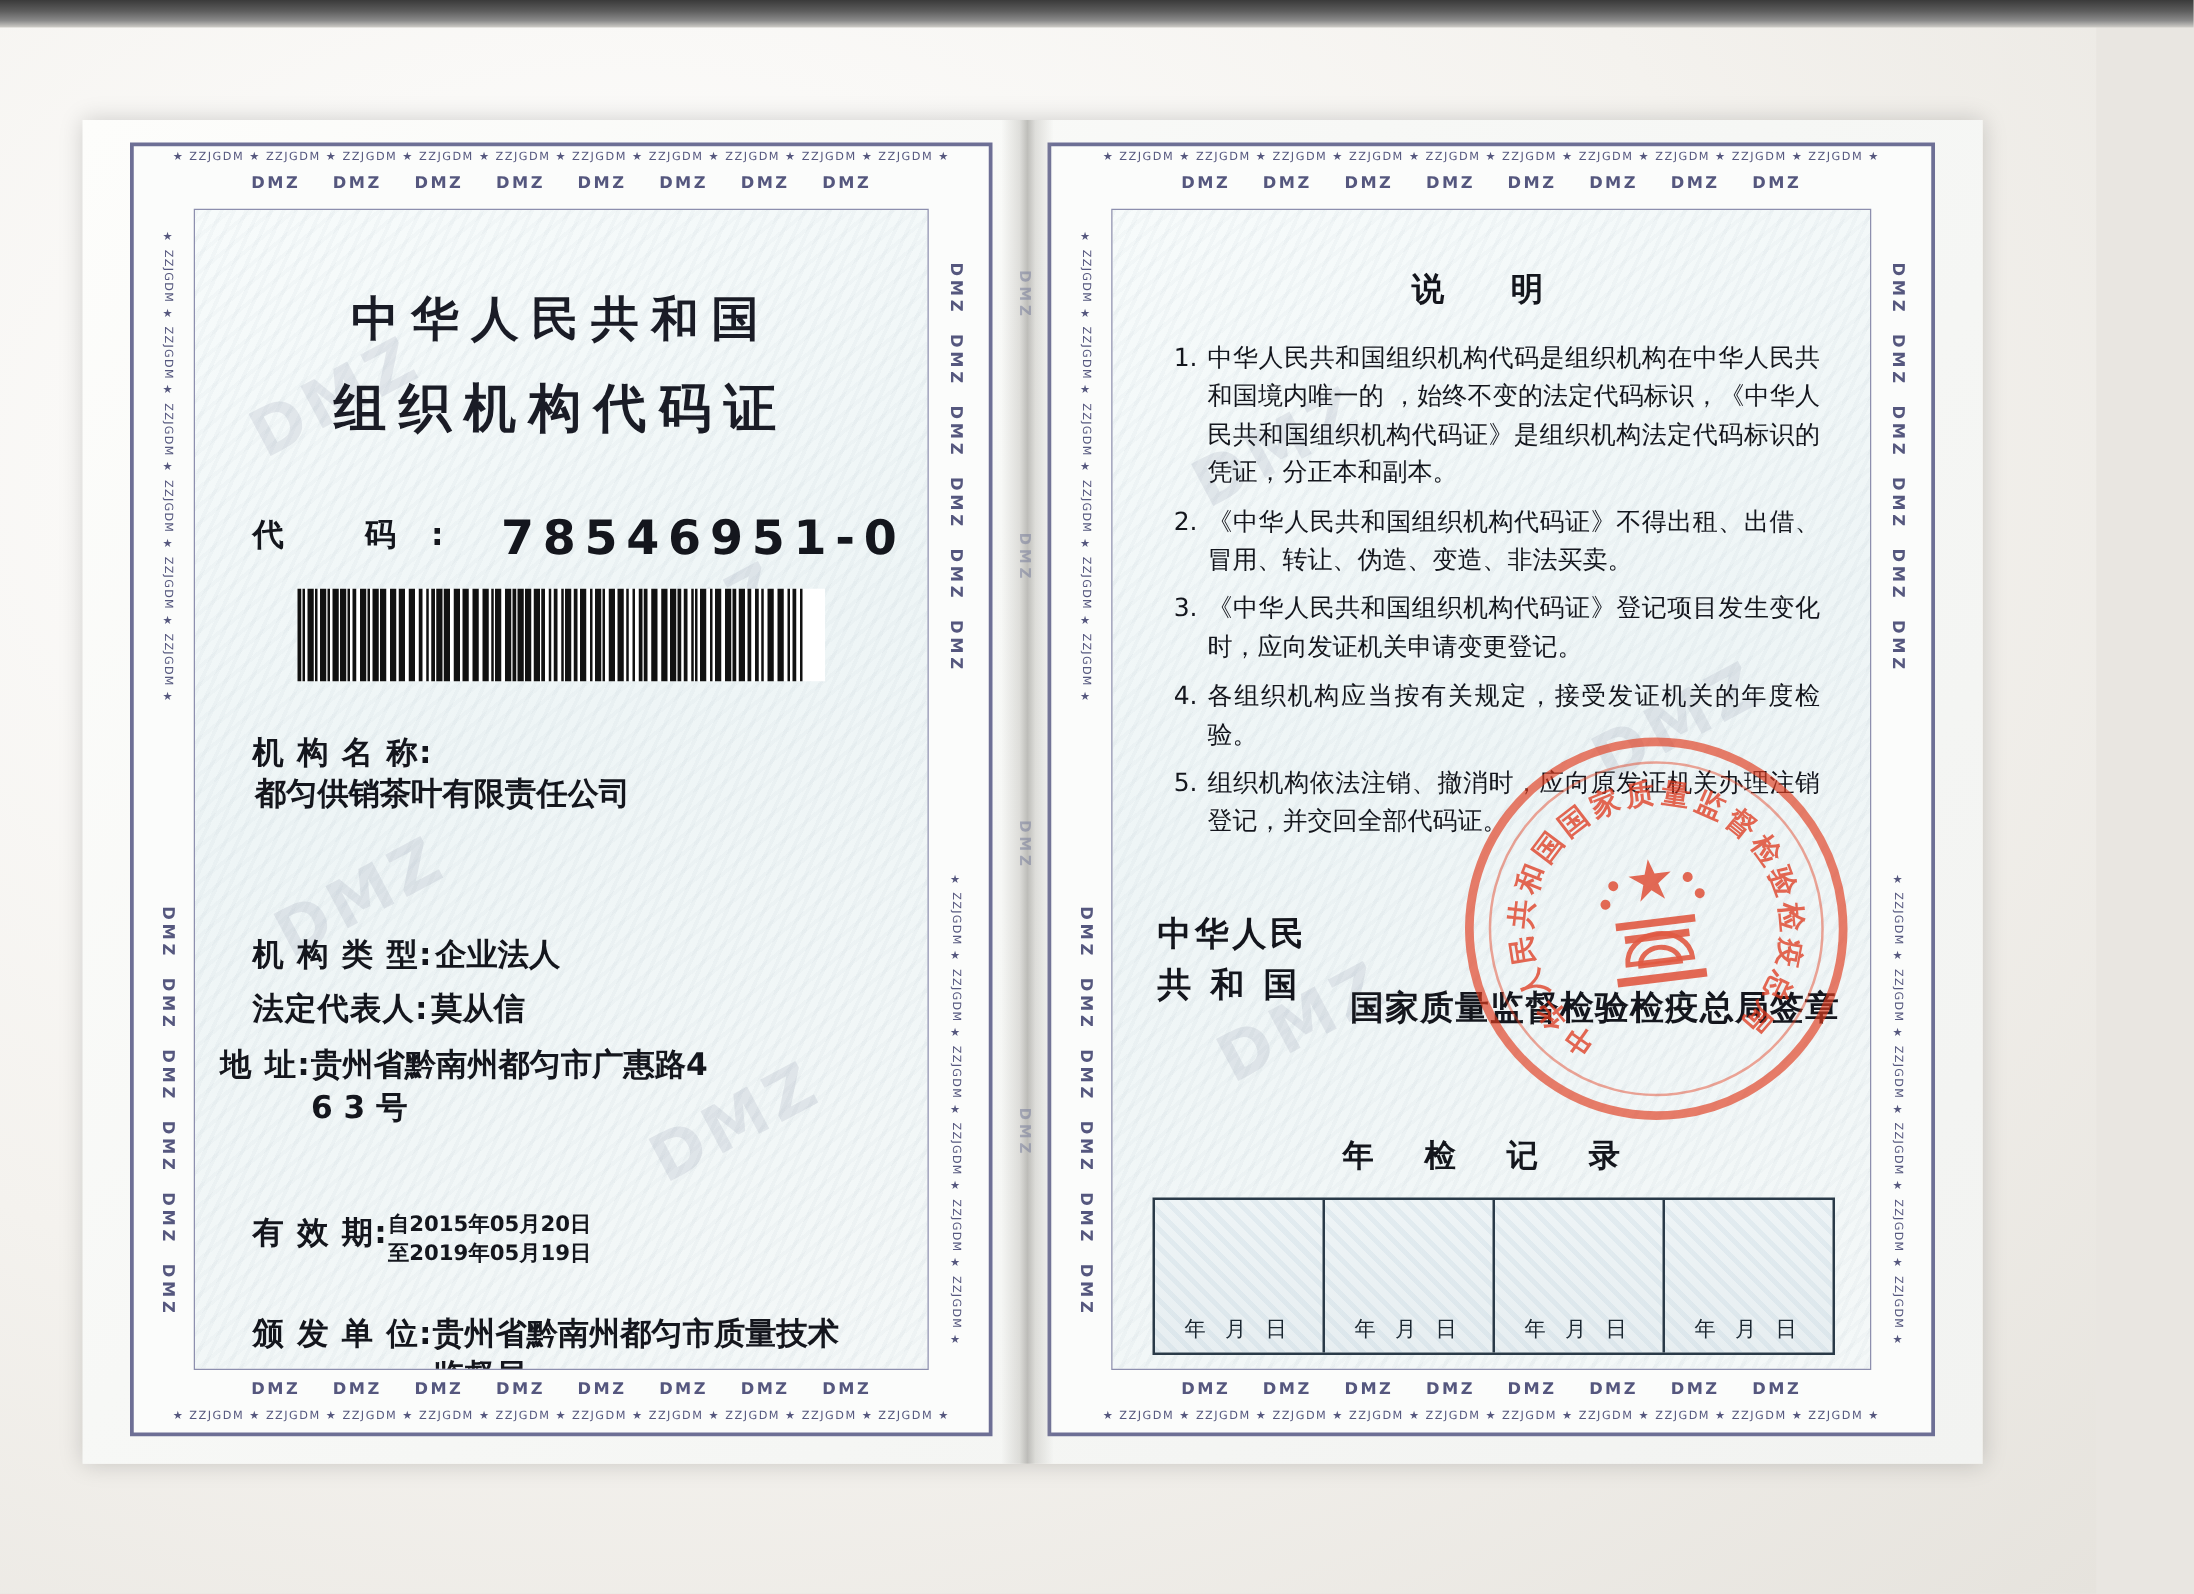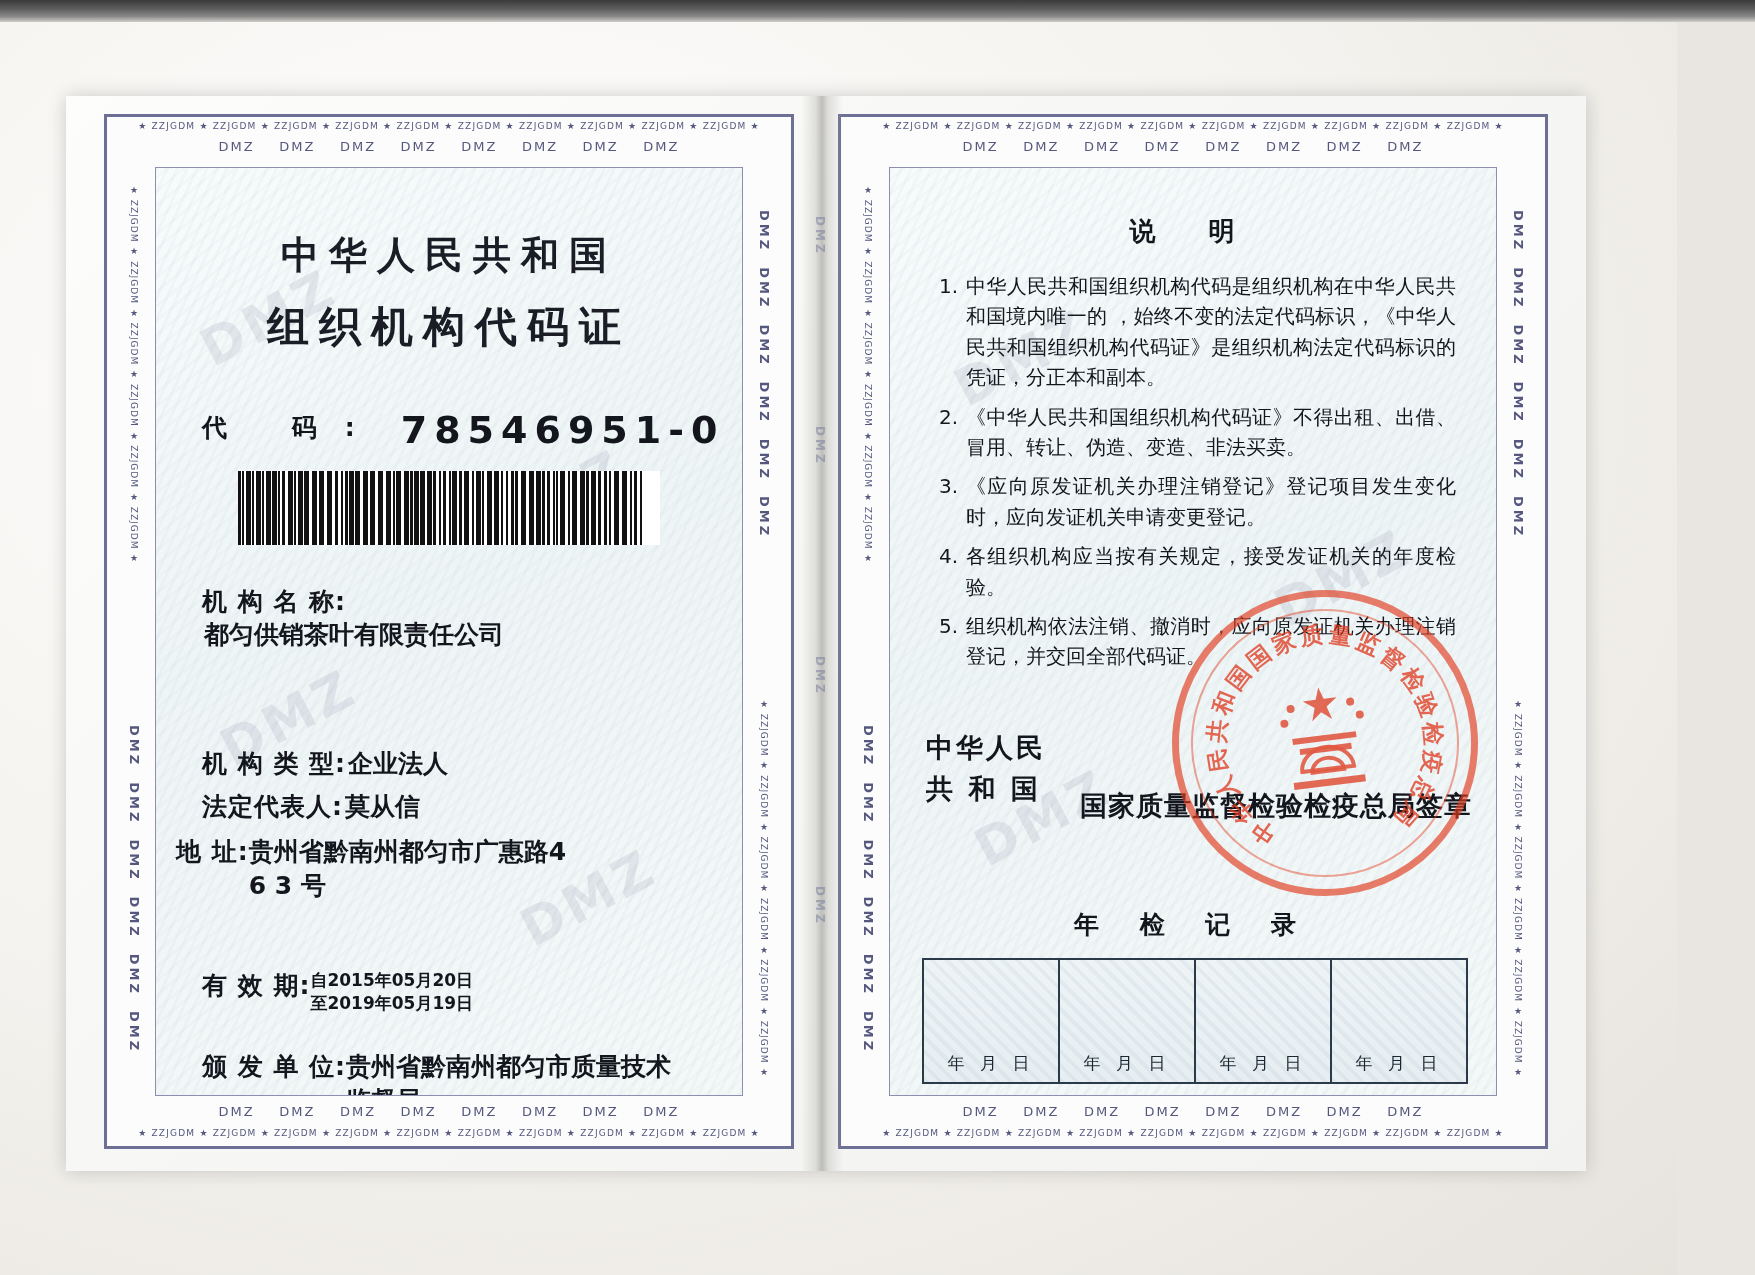--- a/index.html
+++ b/index.html
@@ -44,21 +44,21 @@
   }
   .band{
     position:absolute;
     font-family:"DejaVu Sans","Liberation Sans",sans-serif;
     color:#55577e;
     overflow:hidden;
     white-space:nowrap;
     user-select:none;
   }
   .band-zz{font-size:9px;letter-spacing:1.2px;}
-  .band-dmz{font-size:13px;font-weight:normal;letter-spacing:2px;}
+  .band-dmz{font-size:13px;font-weight:bold;letter-spacing:2px;}
   .band-top{left:0;right:0;top:4px;height:14px;text-align:center;}
   .band-dmz-top{left:0;right:0;top:22px;height:20px;text-align:center;}
   .band-bottom{left:0;right:0;bottom:4px;height:14px;text-align:center;}
   .band-dmz-bottom{left:0;right:0;bottom:22px;height:20px;text-align:center;}
   .band-left,.band-right{
     top:0;bottom:0;width:46px;
     writing-mode:vertical-rl;
     display:flex;align-items:center;justify-content:center;
   }
   .band-left{left:4px;}
@@ -381,21 +381,21 @@
             <div class="note">
               <div class="note-num">1.</div>
               <div class="note-txt">中华人民共和国组织机构代码是组织机构在中华人民共和国境内唯一的 ，始终不变的法定代码标识，《中华人民共和国组织机构代码证》是组织机构法定代码标识的凭证，分正本和副本。</div>
             </div>
             <div class="note">
               <div class="note-num">2.</div>
               <div class="note-txt">《中华人民共和国组织机构代码证》不得出租、出借、冒用、转让、伪造、变造、非法买卖。</div>
             </div>
             <div class="note">
               <div class="note-num">3.</div>
-              <div class="note-txt">《应向原发证机关办理注销登记》登记项目发生变化时，应向发证机关申请变更登记。</div>
+              <div class="note-txt">《中华人民共和国组织机构代码证》登记项目发生变化时，应向发证机关申请变更登记。</div>
             </div>
             <div class="note">
               <div class="note-num">4.</div>
               <div class="note-txt">各组织机构应当按有关规定，接受发证机关的年度检验。</div>
             </div>
             <div class="note">
               <div class="note-num">5.</div>
               <div class="note-txt">组织机构依法注销、撤消时，应向原发证机关办理注销登记，并交回全部代码证。</div>
             </div>
           </div>

